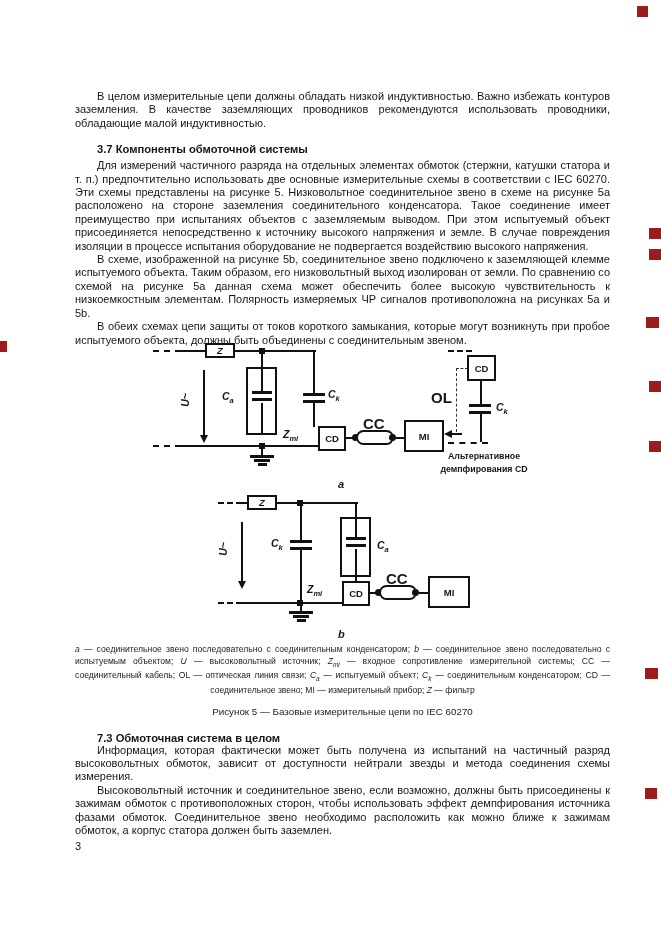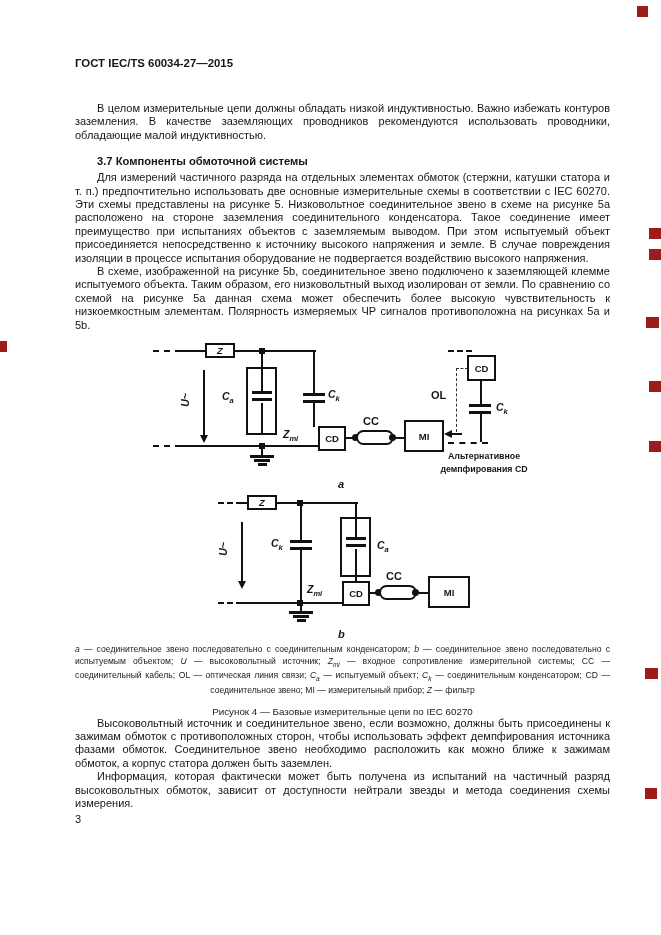--- a/index.html
+++ b/index.html
@@ -24,45 +24,45 @@
   .ddh { position:absolute; border-top:1px dashed #333; height:0; }
   .cbox { position:absolute; border:2px solid #111; background:#fff; display:flex;
           align-items:center; justify-content:center; font-weight:700; font-size:9.5px; }
   .crect { position:absolute; border:2px solid #111; background:#fff; }
   .cv { position:absolute; left:50%; width:2px; margin-left:-1px; background:#111; }
   .cp { position:absolute; left:50%; width:20px; margin-left:-10px; height:3px; background:#111; }
   .pl { position:absolute; background:#111; height:3px; }
   .gb { position:absolute; background:#111; height:2.5px; }
   .sym { position:absolute; font-size:10.5px; font-weight:700; font-style:italic; white-space:nowrap; }
   .sym sub { font-size:7.5px; }
-  .symu { position:absolute; font-size:11px; font-weight:700; white-space:nowrap; }
+  .symu { position:absolute; font-size:15px; font-weight:700; white-space:nowrap; }
   .usym { position:absolute; font-size:10.5px; font-weight:700; font-style:italic; transform:rotate(-90deg); }
   .it { font-style:italic; }
   .tri-down { position:absolute; width:0; height:0; border-left:4px solid transparent;
               border-right:4px solid transparent; border-top:8px solid #111; }
   .tri-left { position:absolute; width:0; height:0; border-top:4px solid transparent;
               border-bottom:4px solid transparent; border-right:8px solid #111; }
   .cap { position:absolute; border:2px solid #111; border-radius:8px; background:#fff; }
   .jdot { position:absolute; background:#111; }
   .rdot { position:absolute; background:#111; border-radius:50%; width:7px; height:7px; }
   .acap { position:absolute; font-size:8.8px; font-weight:700; text-align:center; line-height:12px; }
   .sublbl { position:absolute; font-weight:700; font-size:11px; font-style:italic; }
   .mark { position:absolute; }
 </style>
 </head>
 <body>
 
 <div class="page">
 
   <div class="flow" style="top:57px">
-    <div class="hdr">ГОСТ IEC/TS 60034-27—2015</div>
     <p class="para" style="margin-top:33px">В целом измерительные цепи должны обладать низкой индуктивностью. Важно избежать контуров заземления. В качестве заземляющих проводников рекомендуются использовать проводники, обладающие малой индуктивностью.</p>
     <div class="hd" style="margin-top:13px">3.7 Компоненты обмоточной системы</div>
     <p class="para" style="margin-top:4px">Для измерений частичного разряда на отдельных элементах обмоток (стержни, катушки статора и т. п.) предпочтительно использовать две основные измерительные схемы в соответствии с IEC 60270. Эти схемы представлены на рисунке 5. Низковольтное соединительное звено в схеме на рисунке 5а расположено на стороне заземления соединительного конденсатора. Такое соединение имеет преимущество при испытаниях объектов с заземляемым выводом. При этом испытуемый объект присоединяется непосредственно к источнику высокого напряжения и земле. В случае повреждения изоляции в процессе испытания оборудование не подвергается воздействию высокого напряжения.</p>
     <p class="para">В схеме, изображенной на рисунке 5b, соединительное звено подключено к заземляющей клемме испытуемого объекта. Таким образом, его низковольтный выход изолирован от земли. По сравнению со схемой на рисунке 5а данная схема может обеспечить более высокую чувствительность к низкоемкостным элементам. Полярность измеряемых ЧР сигналов противоположна на рисунках 5а и 5b.</p>
+    <p class="para">В обеих схемах цепи защиты от токов короткого замыкания, которые могут возникнуть при пробое испытуемого объекта, должны быть объединены с соединительным звеном.</p>
   </div>
 
   <div class="fig">
 
     <div>
       <div class="dh" style="left:153px;top:12px;width:28px"></div>
       <div class="wh" style="left:180px;top:12px;width:136px"></div>
       <div class="cbox" style="left:205px;top:5px;width:30px;height:15px">
           <span class="it">Z</span>
         </div>
@@ -182,23 +182,24 @@
       <div class="cbox" style="left:428px;top:238px;width:42px;height:32px">
           <span>MI</span>
         </div>
 
       <span class="sublbl" style="left:338px;top:290px">b</span>
     </div>
   </div>
 
   <div class="flow" style="top:644px">
     <div class="legend"><span style="font-style: italic;">a</span><span> — соединительное звено последовательно с соединительным конденсатором; </span><span style="font-style: italic;">b</span><span> — соединительное звено последовательно с испытуемым объектом; </span><span style="font-style: italic;">U</span><span> — высоковольтный источник; </span><span style="font-style: italic;">Z</span><sub style="font-style: italic;">mi</sub><span> — входное сопротивление измерительной системы; CC — соединительный кабель; OL — оптическая линия связи; </span><span style="font-style: italic;">C</span><sub style="font-style: italic;">a</sub><span> — испытуемый объект; </span><span style="font-style: italic;">C</span><sub style="font-style: italic;">k</sub><span> — соединительным конденсатором; CD — соединительное звено; MI — измерительный прибор; </span><span style="font-style: italic;">Z</span><span> — фильтр</span></div>
-    <div class="caption" style="margin-top:9px">Рисунок 4 — Базовые измерительные цепи по IEC 60270</div>
+    <div class="caption" style="margin-top:9px">Рисунок 5 — Базовые измерительные цепи по IEC 60270</div>
+    <div class="hd" style="margin-top:15px">7.3 Обмоточная система в целом</div>
+    <p class="para">Информация, которая фактически может быть получена из испытаний на частичный разряд высоковольтных обмоток, зависит от доступности нейтрали звезды и метода соединения схемы измерения.</p>
     <p class="para">Высоковольтный источник и соединительное звено, если возможно, должны быть присоединены к зажимам обмоток с противоположных сторон, чтобы использовать эффект демпфирования источника фазами обмоток. Соединительное звено необходимо расположить как можно ближе к зажимам обмоток, а корпус статора должен быть заземлен.</p>
-    <p class="para">Информация, которая фактически может быть получена из испытаний на частичный разряд высоковольтных обмоток, зависит от доступности нейтрали звезды и метода соединения схемы измерения.</p>
     <div class="pagenum" style="margin-top:3px">3</div>
   </div>
 
 <div class="mark" style="left: 637px; top: 6px; width: 11px; height: 11px; background: rgb(158, 27, 27);"></div>
     <div class="mark" style="left: 649px; top: 228px; width: 12px; height: 11px; background: rgb(158, 27, 27);"></div>
     <div class="mark" style="left: 649px; top: 249px; width: 12px; height: 11px; background: rgb(158, 27, 27);"></div>
     <div class="mark" style="left: 646px; top: 317px; width: 13px; height: 11px; background: rgb(158, 27, 27);"></div>
     <div class="mark" style="left: 0px; top: 341px; width: 7px; height: 11px; background: rgb(158, 27, 27);"></div>
     <div class="mark" style="left: 649px; top: 381px; width: 12px; height: 11px; background: rgb(158, 27, 27);"></div>
     <div class="mark" style="left: 649px; top: 441px; width: 12px; height: 11px; background: rgb(158, 27, 27);"></div>

